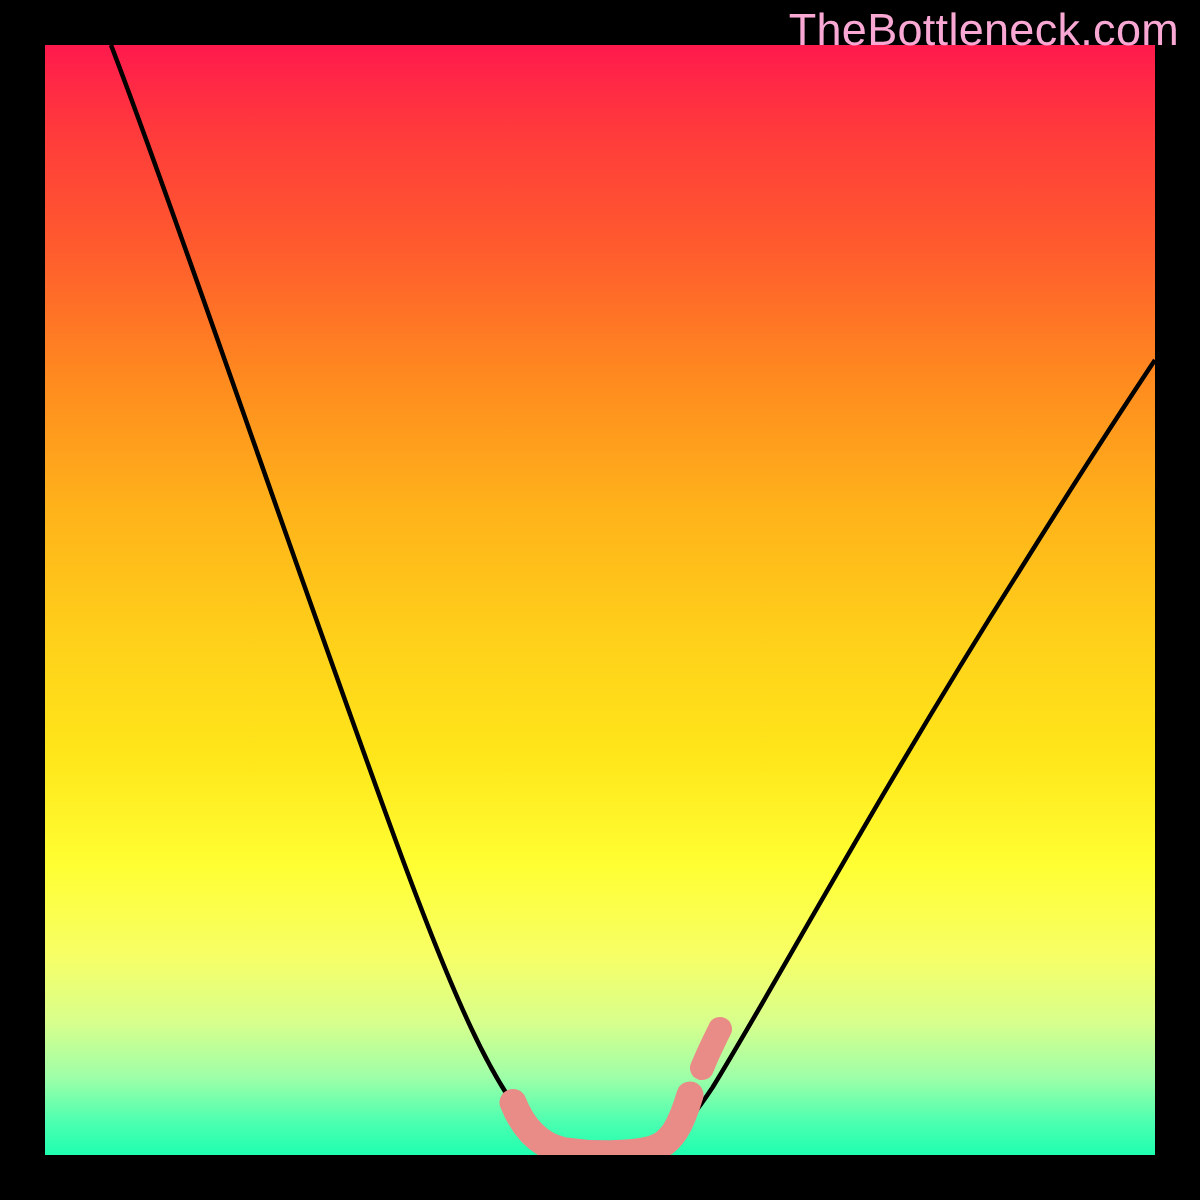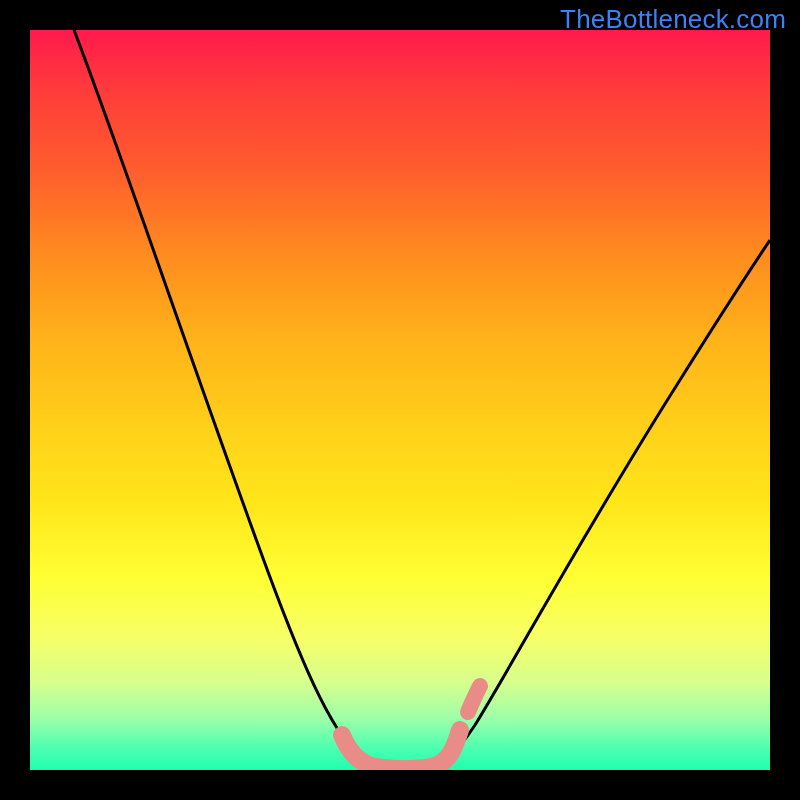--- a/index.html
+++ b/index.html
@@ -45,22 +45,22 @@
   svg.curves {
     position: absolute;
     left: 0; top: 0;
     width: 740px;
     height: 740px;
   }
   .watermark {
     position: absolute;
     top: 4px;
     right: 14px;
-    color: #3b82f6;
-    font-size: 26px;
+    color: #f9a8d4;
+    font-size: 30px;
     letter-spacing: 0.2px;
     font-weight: 400;
     user-select: none;
   }
 </style>
 </head>
 <body>
 
 <div class="frame">
   <div class="plot">

